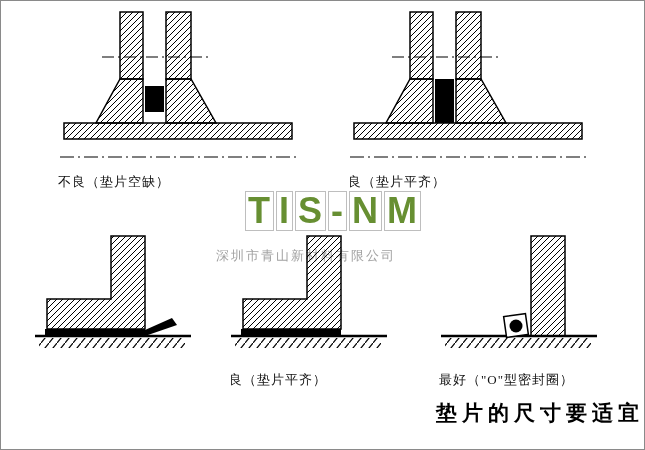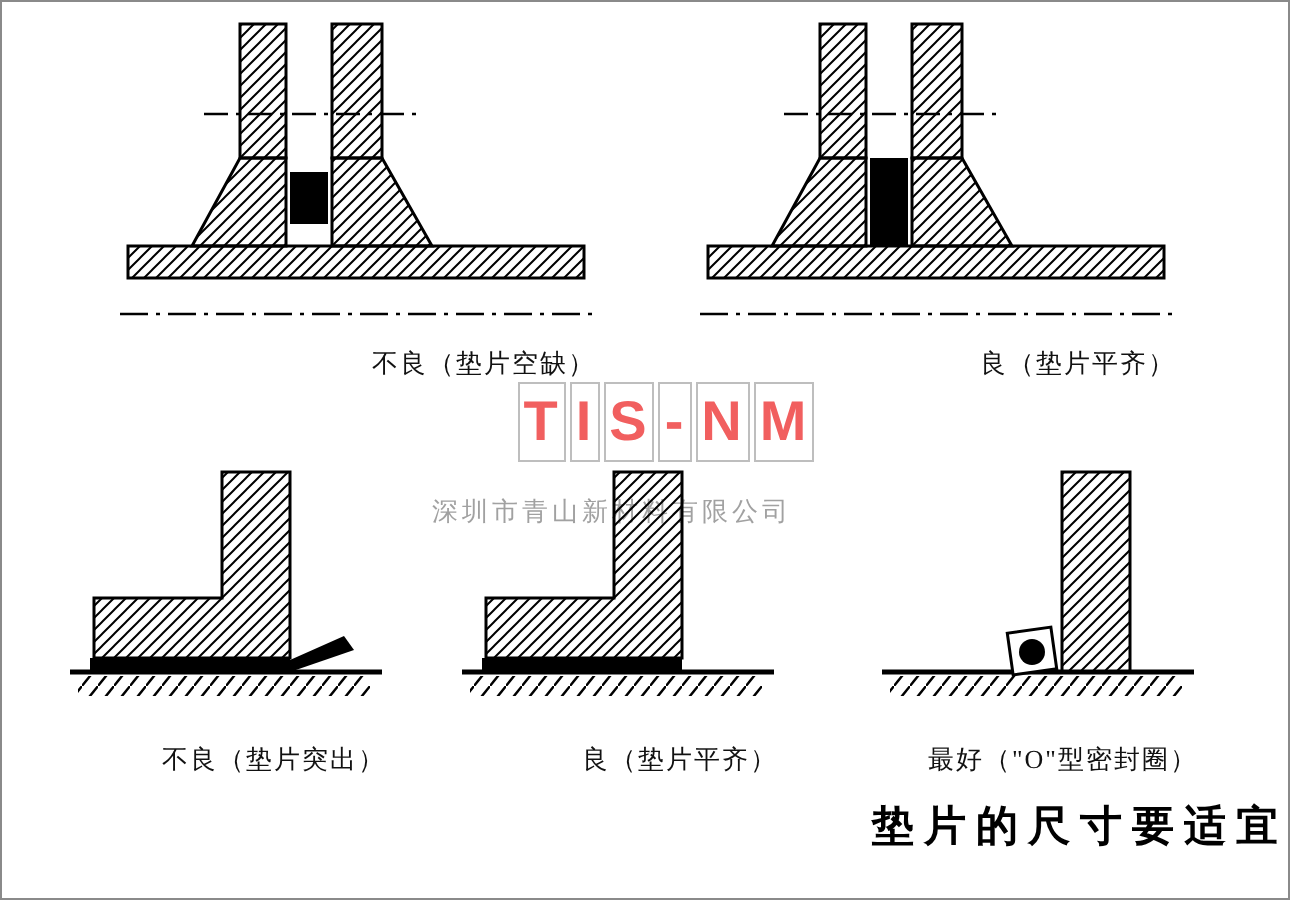--- a/index.html
+++ b/index.html
@@ -3,31 +3,31 @@
 <meta charset="utf-8">
 <style>
   html,body{margin:0;padding:0;background:#e8e8e8;}
   .page{
     position:relative;width:645px;height:450px;background:#fff;
     border:1px solid #8a8a8a;box-sizing:border-box;overflow:hidden;
     font-family:"Liberation Serif","DejaVu Serif",serif;color:#000;
   }
   .diag{position:absolute;}
   .caption{
-    position:absolute;text-align:right;font-size:13px;letter-spacing:1px;
+    position:absolute;text-align:left;font-size:13px;letter-spacing:1px;
     color:#111;white-space:nowrap;
   }
   .title{
     position:absolute;left:0;top:398px;width:100%;text-align:right;
     font-size:21px;letter-spacing:5px;font-weight:600;color:#000;
   }
   .wm-brand{
     position:absolute;left:232px;top:190px;width:200px;text-align:center;
     font-family:"Liberation Sans","DejaVu Sans",sans-serif;
-    font-size:28px;font-weight:bold;color:#ef4444;opacity:.85;
+    font-size:36px;font-weight:bold;color:#4d7c0f;opacity:.85;
     letter-spacing:1px;line-height:38px;pointer-events:none;
   }
   .wm-brand .wm-letter{
     display:inline-block;border:1px solid #b3b3b3;padding:0 2px;margin:0 1px;
   }
   .wm-company{
     position:absolute;left:150px;top:246px;width:310px;text-align:center;
     font-size:13px;color:#979797;opacity:.9;letter-spacing:2px;
     pointer-events:none;
   }
@@ -76,21 +76,20 @@
   <div class="wm-brand"><span class="wm-letter">T</span><span class="wm-letter">I</span><span class="wm-letter">S</span><span class="wm-letter">-</span><span class="wm-letter">N</span><span class="wm-letter">M</span></div>
   <div class="wm-company">深圳市青山新材料有限公司</div>
 
   <svg class="diag" style="left:32px;top:232px" width="160" height="122" viewBox="0 0 160 122">
     <polygon points="78,3 112,3 112,96 14,96 14,66 78,66" fill="url(#hatch)" stroke="#000" stroke-width="1.5"></polygon>
     <rect x="12" y="96" width="100" height="7" fill="#000"></rect>
     <polygon points="112,97 139,85 144,92 112,103" fill="#000"></polygon>
     <line x1="2" y1="103" x2="158" y2="103" stroke="#000" stroke-width="2.5"></line>
     <rect x="6" y="105" width="146" height="10" fill="url(#ghatch)"></rect>
   </svg>
-  <div class="caption" style="left:32px;top:370px;width:160px">不良（垫片突出）</div>
 
   <svg class="diag" style="left:228px;top:232px" width="160" height="122" viewBox="0 0 160 122">
     <polygon points="78,3 112,3 112,96 14,96 14,66 78,66" fill="url(#hatch)" stroke="#000" stroke-width="1.5"></polygon>
     <rect x="12" y="96" width="100" height="7" fill="#000"></rect>
     <line x1="2" y1="103" x2="158" y2="103" stroke="#000" stroke-width="2.5"></line>
     <rect x="6" y="105" width="146" height="10" fill="url(#ghatch)"></rect>
   </svg>
   <div class="caption" style="left:228px;top:370px;width:160px">良（垫片平齐）</div>
 
   <svg class="diag" style="left:438px;top:232px" width="160" height="122" viewBox="0 0 160 122">

